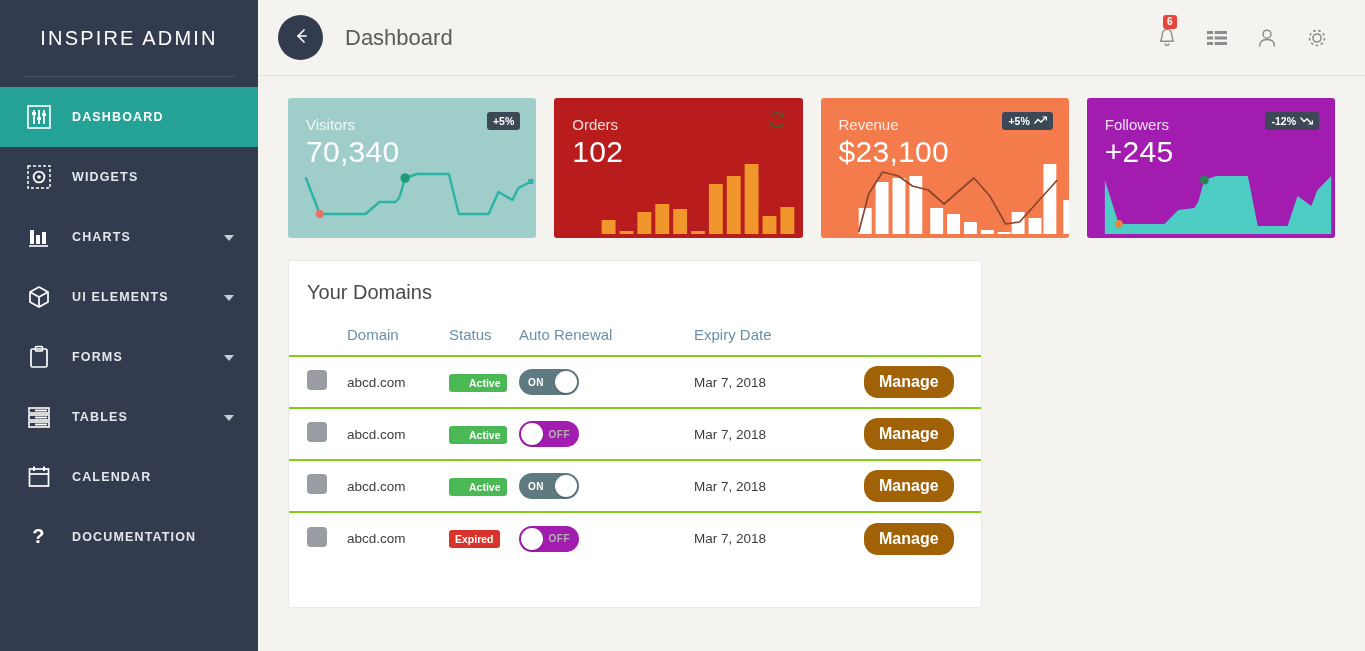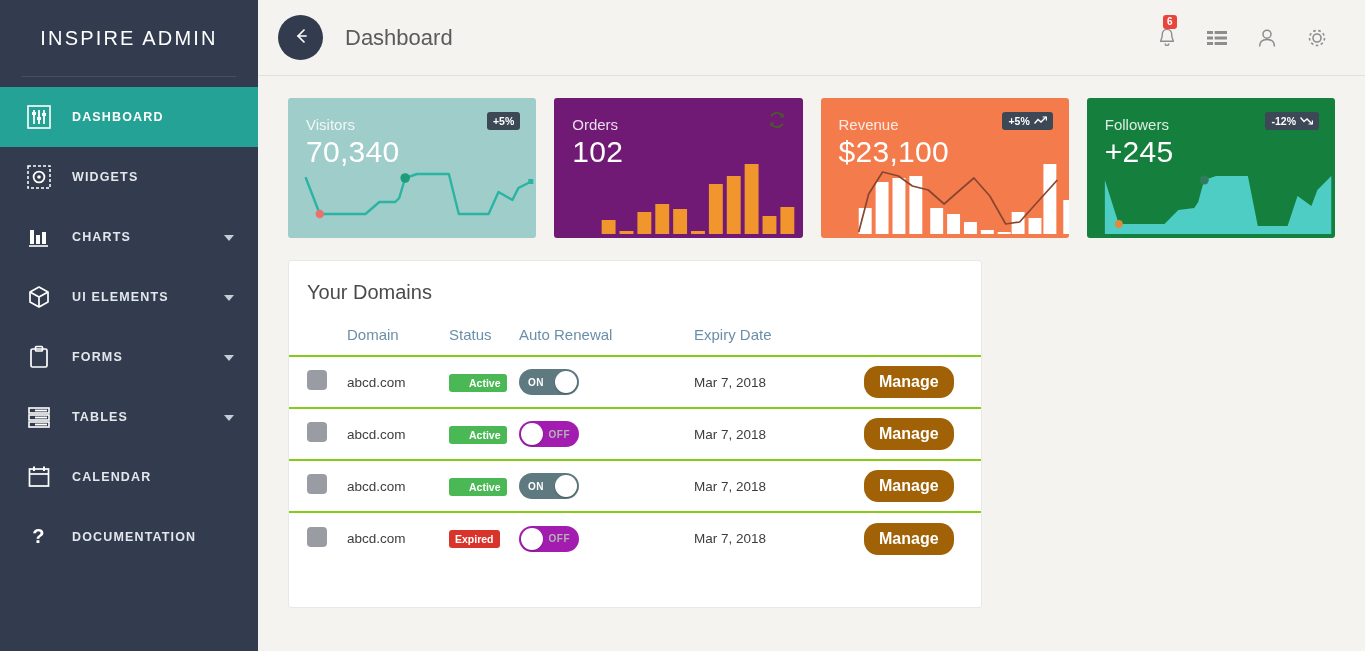--- a/index.html
+++ b/index.html
@@ -340,21 +340,21 @@
           <div class="spark">
             <svg width="100%" height="86" viewBox="0 0 250 86" preserveAspectRatio="none">
               <polyline points="18,30 32,66 60,66 78,66 92,54 108,54 112,50 118,30 130,26 160,26 162,26 172,66 200,66 202,66 212,44 226,52 232,40 244,34" fill="none" stroke="#2bb3a3" stroke-width="2.4" stroke-linejoin="round" stroke-linecap="round" vector-effect="non-scaling-stroke"></polyline>
               <circle cx="32" cy="66" r="4.2" fill="#e8736e"></circle>
               <circle cx="118" cy="30" r="4.8" fill="#1d9c7a"></circle>
               <rect x="242" y="31" width="5" height="5" fill="#2bb3a3"></rect>
             </svg>
           </div>
         </div>
 
-        <div class="stat-card" style="background:#701a75">
+        <div class="stat-card" style="background:#b91c1c">
           <div class="stat-label">Orders</div>
           <div class="stat-value">102</div>
           <div class="refresh-ico">
             <svg width="20" height="20" viewBox="0 0 20 20">
                 <path d="M16 7 A6.6 6.6 0 0 0 4.2 6.2" fill="none" stroke="#4b5b2a" stroke-width="1.7"></path>
                 <path d="M4 13 A6.6 6.6 0 0 0 15.8 13.8" fill="none" stroke="#4b5b2a" stroke-width="1.7"></path>
                 <path d="M16.6 3.2 L16.6 7.4 L12.6 7.4 Z" fill="#4b5b2a"></path>
                 <path d="M3.4 16.8 L3.4 12.6 L7.4 12.6 Z" fill="#4b5b2a"></path>
               </svg>
           </div>
@@ -404,21 +404,21 @@
                 <rect x="192" y="60" width="13" height="22"></rect>
                 <rect x="209" y="66" width="13" height="16"></rect>
                 <rect x="224" y="12" width="13" height="70"></rect>
                 <rect x="244" y="48" width="13" height="34"></rect>
               </g>
               <polyline points="38,80 48,42 62,20 78,24 92,34 108,38 124,52 140,38 154,26 170,44 186,72 200,70 218,50 238,28" fill="none" stroke="#8a4530" stroke-width="1.7" stroke-linejoin="round" vector-effect="non-scaling-stroke"></polyline>
             </svg>
           </div>
         </div>
 
-        <div class="stat-card" style="background:#15803d">
+        <div class="stat-card" style="background:#a21caf">
           <div class="stat-label">Followers</div>
           <div class="stat-value">+245</div>
           <div class="stat-badge">
             <span>-12%</span>
             <span>
               <svg width="13" height="9" viewBox="0 0 13 9">
                   <polyline points="0.5,1.5 4,5.5 7,3 12,8" fill="none" stroke="#fff" stroke-width="1.4"></polyline>
                   <polyline points="8.6,8 12.4,8 12.4,4.6" fill="none" stroke="#fff" stroke-width="1.2"></polyline>
                 </svg>
             </span>

